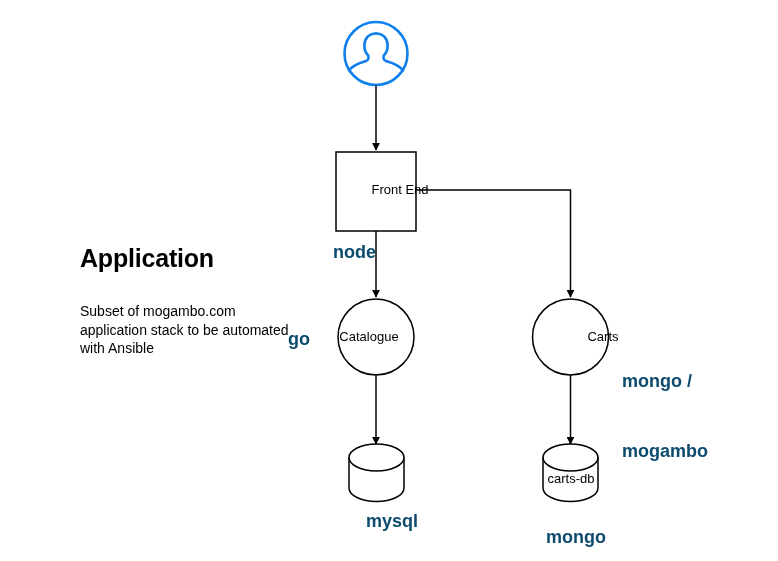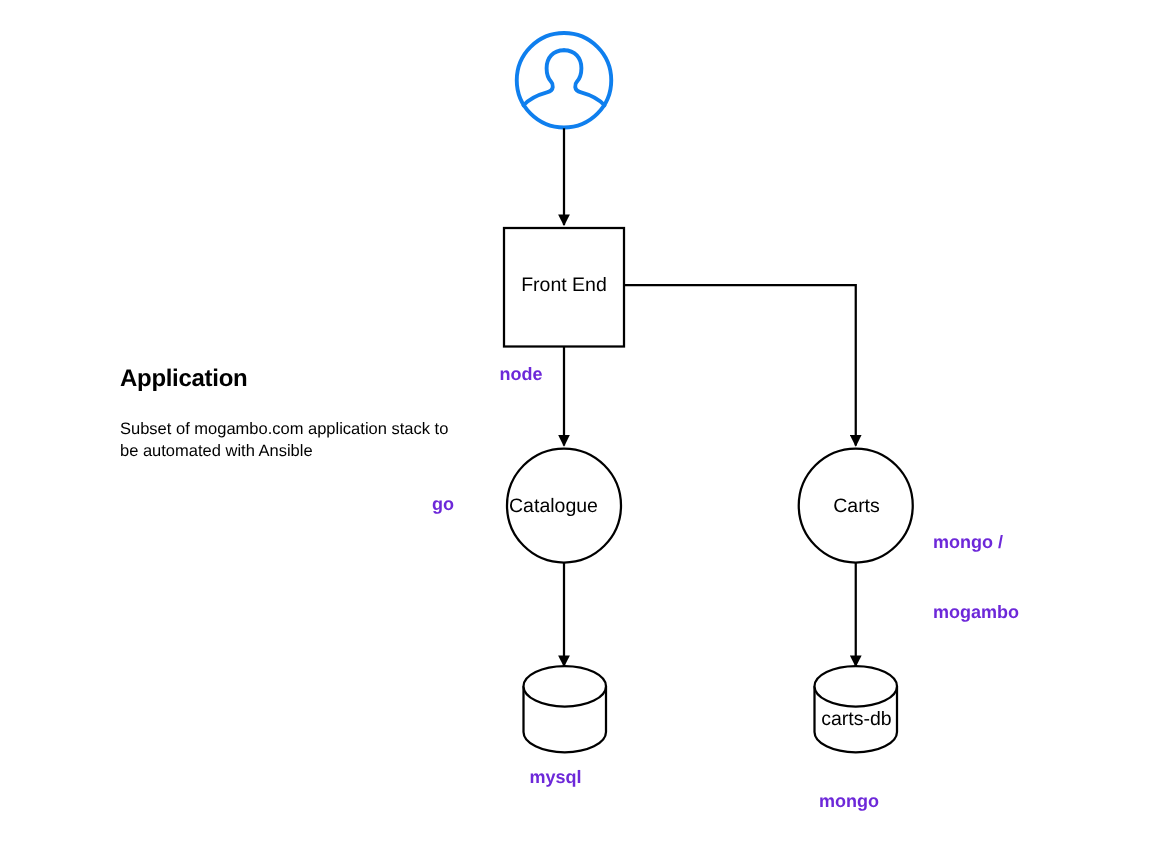--- a/index.html
+++ b/index.html
@@ -30,77 +30,79 @@
     height: 561px;
   }
   
   #title-block {
     position: absolute;
     left: 80px;
     top: 243px;
     width: 220px;
   }
   #page-title {
-    font-size: 16px;
+    font-size: 25px;
     font-weight: bold;
     line-height: 1.25;
     letter-spacing: -0.2px;
   }
   #page-subtitle {
-    margin-top: 16px;
-    font-size: 11px;
+    margin-top: 28px;
+    font-size: 14px;
     font-weight: normal;
     line-height: 1.32;
     color: #000000;
   }
   
   .shape-label {
     position: absolute;
     text-align: center;
     font-size: 13px;
     color: #000000;
   }
   #frontend-label {
     left: 336px;
     top: 182px;
     width: 80px;
+    padding-left: 24px;
   }
   #catalogue-label {
     left: 338px;
     top: 329px;
     width: 62px;
   }
   #carts-label {
     left: 533px;
     top: 329px;
     width: 76px;
+    padding-left: 32px;
   }
   #cataloguedb-label {
     left: 340px;
     top: 464px;
     width: 74px;
     line-height: 1.22;
   }
   #cartsdb-label {
     left: 541px;
     top: 471px;
     width: 60px;
   }
   
   .tech-label {
     position: absolute;
-    font-size: 12px;
+    font-size: 18px;
     font-weight: bold;
-    color: #6d28d9;
+    color: #0c4a6e;
     white-space: pre;
   }
   #label-node  { left: 333px; top: 242px; }
   #label-go    { left: 288px; top: 329px; text-align: right; }
   #label-java  { left: 622px; top: 323px; line-height: 1.3; }
-  #label-mysql { left: 353px; top: 511px; }
+  #label-mysql { left: 366px; top: 511px; }
   #label-mongo { left: 546px; top: 511px; margin-top: 16px; }
 </style>
 </head>
 <body>
 
 <div id="canvas">
 
   <svg class="svg-layer" viewBox="0 0 778 561">
     <defs>
       <marker id="arrowhead" viewBox="0 0 10 10" refX="9" refY="5" markerWidth="5.2" markerHeight="5.2" orient="auto-start-reverse">

